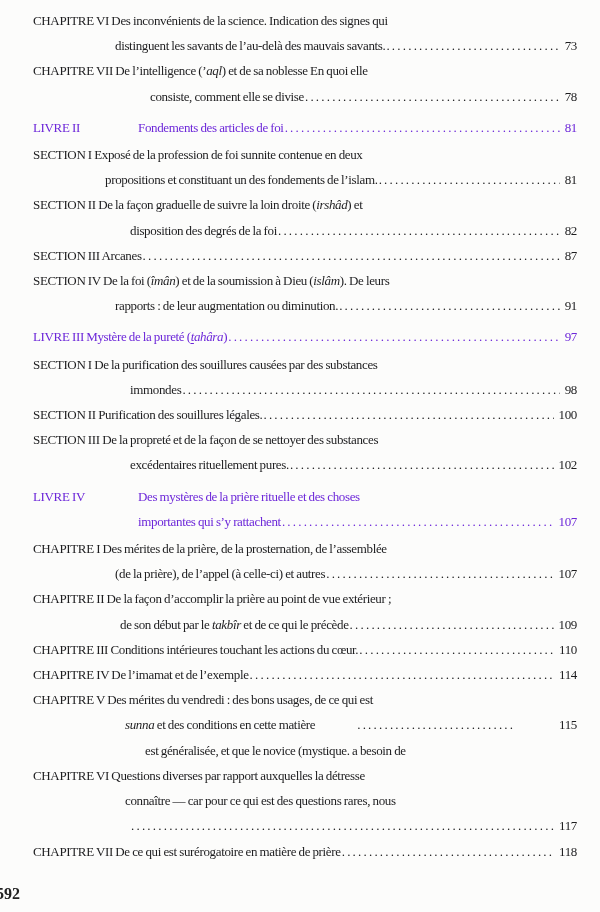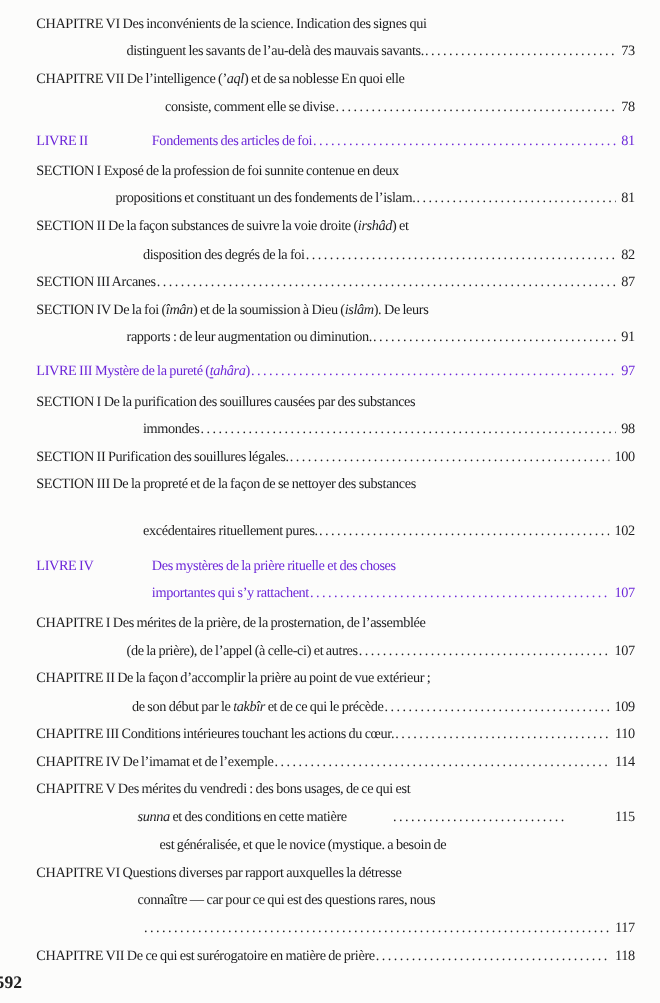--- a/index.html
+++ b/index.html
@@ -77,21 +77,21 @@
       </div>
       <div class="entry">
         <div class="line"><span class="txt"><span>SECTION I Exposé de la profession de foi sunnite contenue en deux</span></span></div>
         <div class="line haspage" style="padding-left: 72px;">
           <span class="txt"><span>propositions et constituant un des fondements de l’islam.</span></span>
           <span class="leader"></span>
           <span class="pagenum">81</span>
         </div>
       </div>
       <div class="entry">
-        <div class="line"><span class="txt"><span>SECTION II De la façon substances de suivre la voie droite (</span><span class="it">irshâd</span><span>) et</span></span></div>
+        <div class="line"><span class="txt"><span>SECTION II De la façon graduelle de suivre la loin droite (</span><span class="it">irshâd</span><span>) et</span></span></div>
         <div class="line haspage" style="padding-left: 97px;">
           <span class="txt"><span>disposition des degrés de la foi</span></span>
           <span class="leader"></span>
           <span class="pagenum">82</span>
         </div>
       </div>
       <div class="entry">
         <div class="line haspage">
           <span class="txt"><span>SECTION III Arcanes </span></span>
           <span class="leader"></span>
@@ -123,21 +123,21 @@
       </div>
       <div class="entry">
         <div class="line haspage">
           <span class="txt"><span>SECTION II Purification des souillures légales. </span></span>
           <span class="leader"></span>
           <span class="pagenum">100</span>
         </div>
       </div>
       <div class="entry">
         <div class="line"><span class="txt"><span>SECTION III De la propreté et de la façon de se nettoyer des substances</span></span></div>
-        <div class="line haspage" style="padding-left: 97px; margin-top: 17px;">
+        <div class="line haspage" style="padding-left: 97px;">
           <span class="txt"><span>excédentaires rituellement pures. </span></span>
           <span class="leader"></span>
           <span class="pagenum">102</span>
         </div>
       </div>
       <div class="entry book">
         <div class="line"><span class="txt"><span class="label">LIVRE IV</span><span>Des mystères de la prière rituelle et des choses</span></span></div>
         <div class="line haspage" style="padding-left: 105px;">
           <span class="txt"><span>importantes qui s’y rattachent </span></span>
           <span class="leader"></span>

